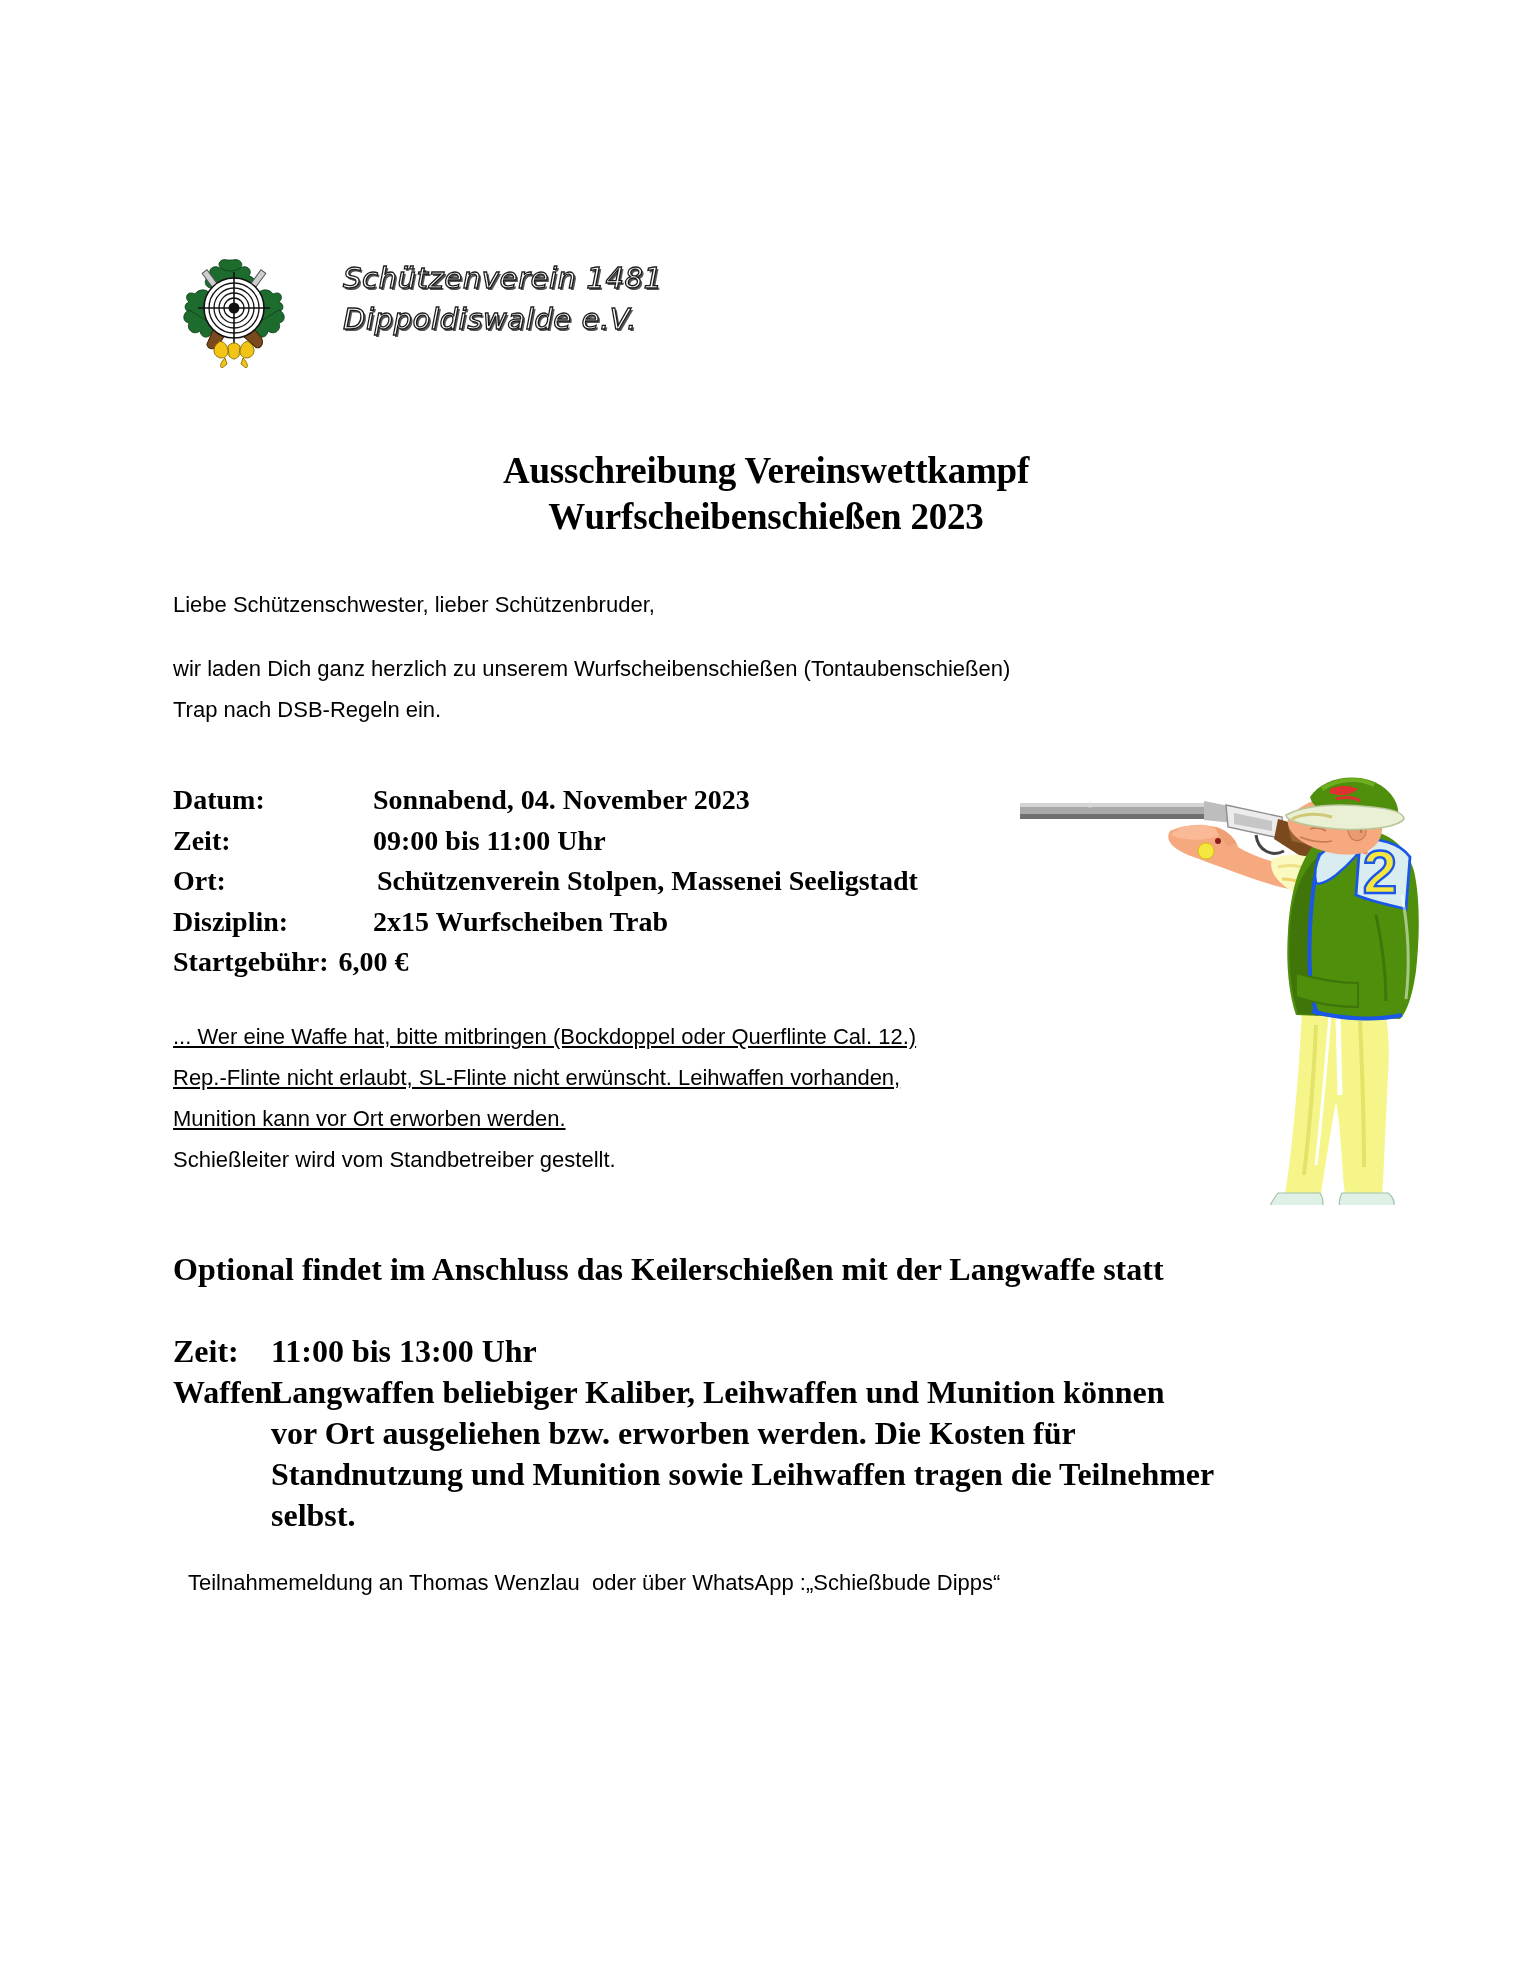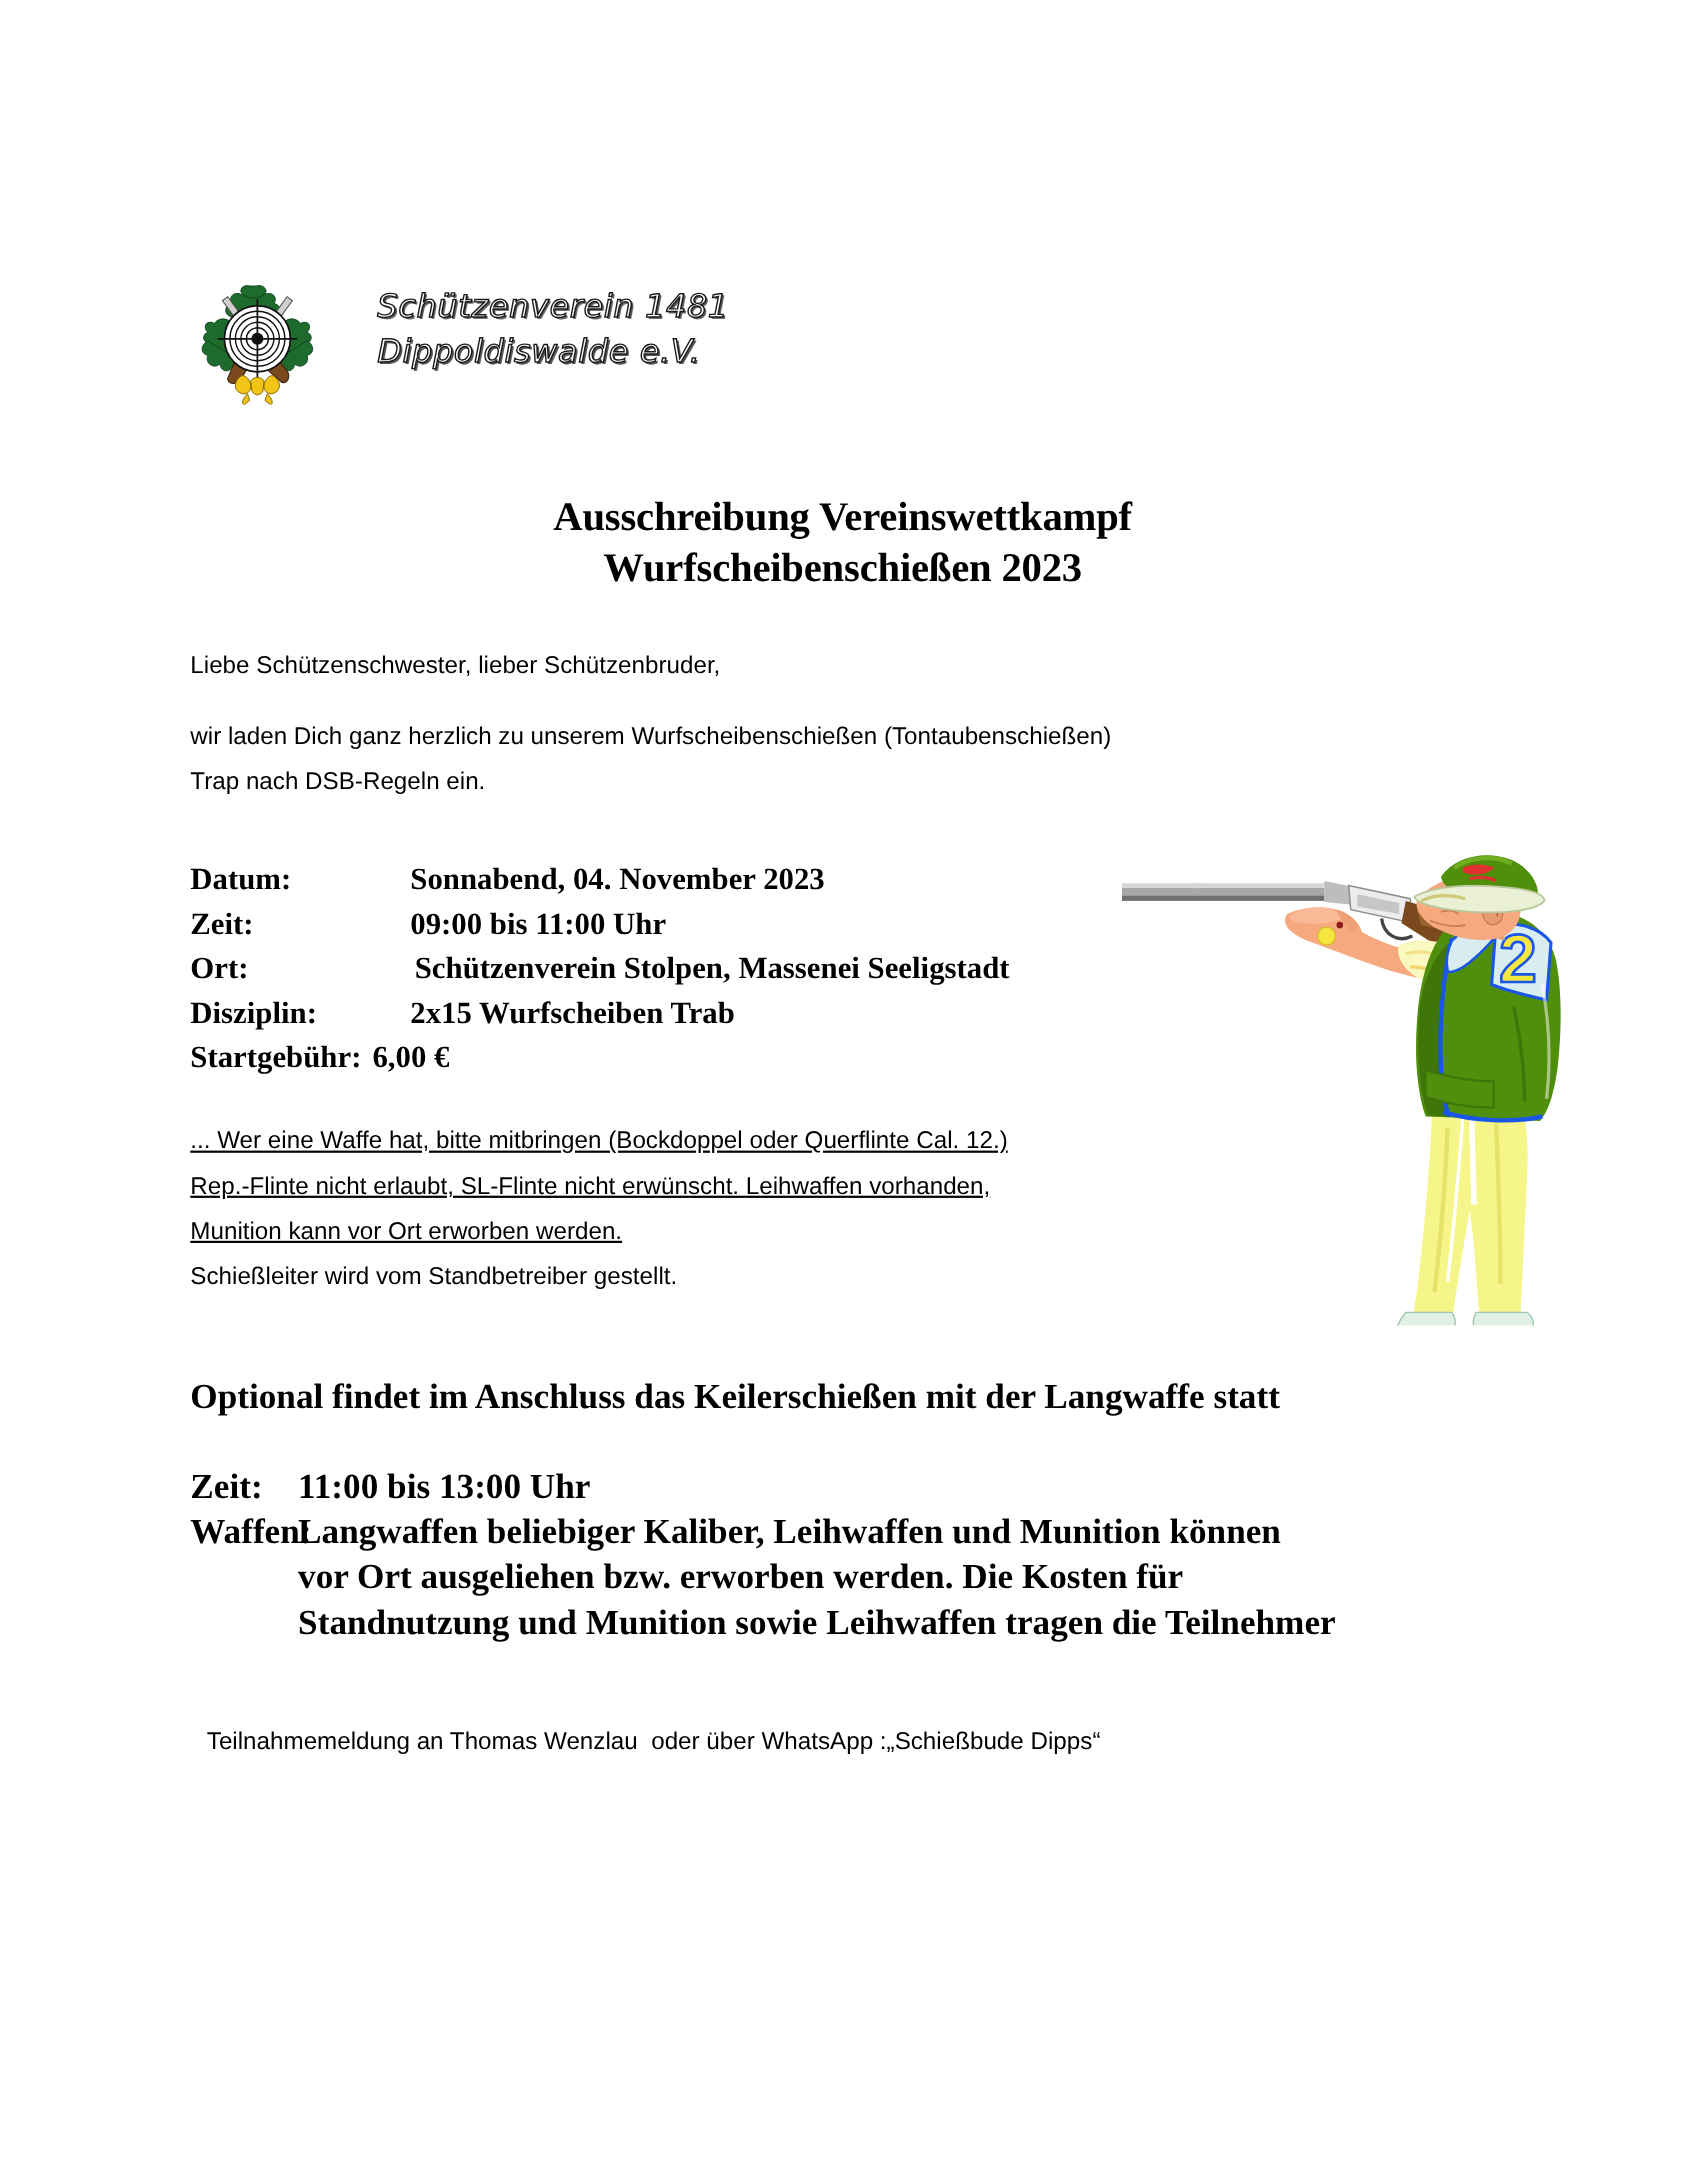--- a/index.html
+++ b/index.html
@@ -264,20 +264,21 @@
     <div class="od-row">
       <span class="od-label">Zeit:</span>
       <span class="od-value">11:00 bis 13:00 Uhr</span>
     </div>
     <div class="od-row">
       <span class="od-label">Waffen:</span>
       <span class="od-value">Langwaffen beliebiger Kaliber, Leihwaffen und Munition können</span>
     </div>
     <div class="od-cont">vor Ort ausgeliehen bzw. erworben werden. Die Kosten für</div>
     <div class="od-cont">Standnutzung und Munition sowie Leihwaffen tragen die Teilnehmer</div>
+    <div class="od-cont">selbst.</div>
   </div>
 
   <div class="body-text signup">Teilnahmemeldung an Thomas Wenzlau  oder über WhatsApp :„Schießbude Dipps“</div>
 
   <div class="shooter">
     <svg viewBox="0 0 420 430" width="420" height="430" xmlns="http://www.w3.org/2000/svg">
 
       <g>
 
         <rect x="-12" y="32" width="196" height="7" fill="#a8a8a8"></rect>

